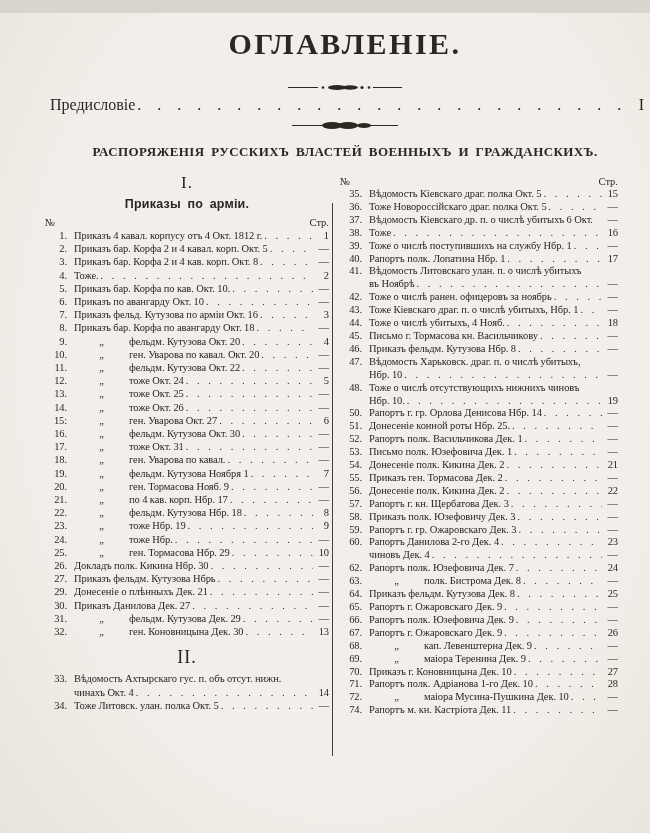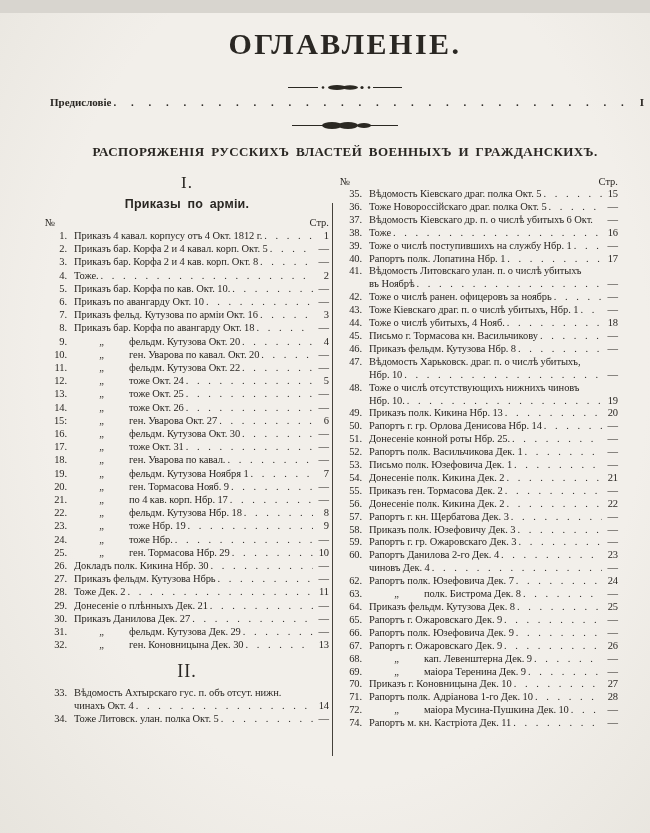--- a/index.html
+++ b/index.html
@@ -12,21 +12,21 @@
   }
   .title{
     position:absolute;top:14px;left:0;right:0;margin:0;text-align:center;
     font-size:30px;font-weight:bold;letter-spacing:2.5px;
   }
   .orn{position:absolute;left:0;right:0;display:flex;justify-content:center;}
   .orn1{top:70px;}
   .orn2{top:108px;}
   .preface{
     position:absolute;top:83px;left:50px;right:46px;
-    display:flex;align-items:flex-end;font-size:11px;white-space:nowrap;font-weight:bold;
+    display:flex;align-items:flex-end;font-size:16px;white-space:nowrap;
   }
   .mainhead{
     position:absolute;top:131px;left:0;right:0;margin:0;text-align:center;
     font-size:13px;font-weight:bold;letter-spacing:.4px;word-spacing:3px;
   }
   .vrule{position:absolute;left:332px;top:190px;width:1px;height:553px;background:#45413b;}
   .col{position:absolute;}
   .col-left{left:45px;top:160px;width:284px;}
   .col-right{left:340px;top:163px;width:278px;}
   .numeral{text-align:center;font-size:17px;letter-spacing:1px;margin-bottom:3px;}
@@ -289,27 +289,20 @@
           <span class="page-num">—</span>
         </div>
         <div class="row">
           <span class="num">27.</span>
           <span class="ditto"></span>
           <span class="text">Приказъ фельдм. Кутузова Нбрь</span>
           <span class="leader"></span>
           <span class="page-num">—</span>
         </div>
         <div class="row">
-          <span class="num">28.</span>
-          <span class="ditto"></span>
-          <span class="text">Тоже Дек. 2</span>
-          <span class="leader"></span>
-          <span class="page-num">11</span>
-        </div>
-        <div class="row">
           <span class="num">29.</span>
           <span class="ditto"></span>
           <span class="text">Донесеніе о плѣнныхъ Дек. 21</span>
           <span class="leader"></span>
           <span class="page-num">—</span>
         </div>
         <div class="row">
           <span class="num">30.</span>
           <span class="ditto"></span>
           <span class="text">Приказъ Данилова Дек. 27</span>
@@ -481,27 +474,20 @@
           <span class="page-num"></span>
         </div>
         <div class="row">
           <span class="num"></span>
           <span class="ditto"></span>
           <span class="text">Нбр. 10.</span>
           <span class="leader"></span>
           <span class="page-num">19</span>
         </div>
         <div class="row">
-          <span class="num">49.</span>
-          <span class="ditto"></span>
-          <span class="text">Приказъ полк. Кикина Нбр. 13</span>
-          <span class="leader"></span>
-          <span class="page-num">20</span>
-        </div>
-        <div class="row">
           <span class="num">50.</span>
           <span class="ditto"></span>
           <span class="text">Рапортъ г. гр. Орлова Денисова Нбр. 14</span>
           <span class="leader"></span>
           <span class="page-num">—</span>
         </div>
         <div class="row">
           <span class="num">51.</span>
           <span class="ditto"></span>
           <span class="text">Донесеніе конной роты Нбр. 25.</span>

